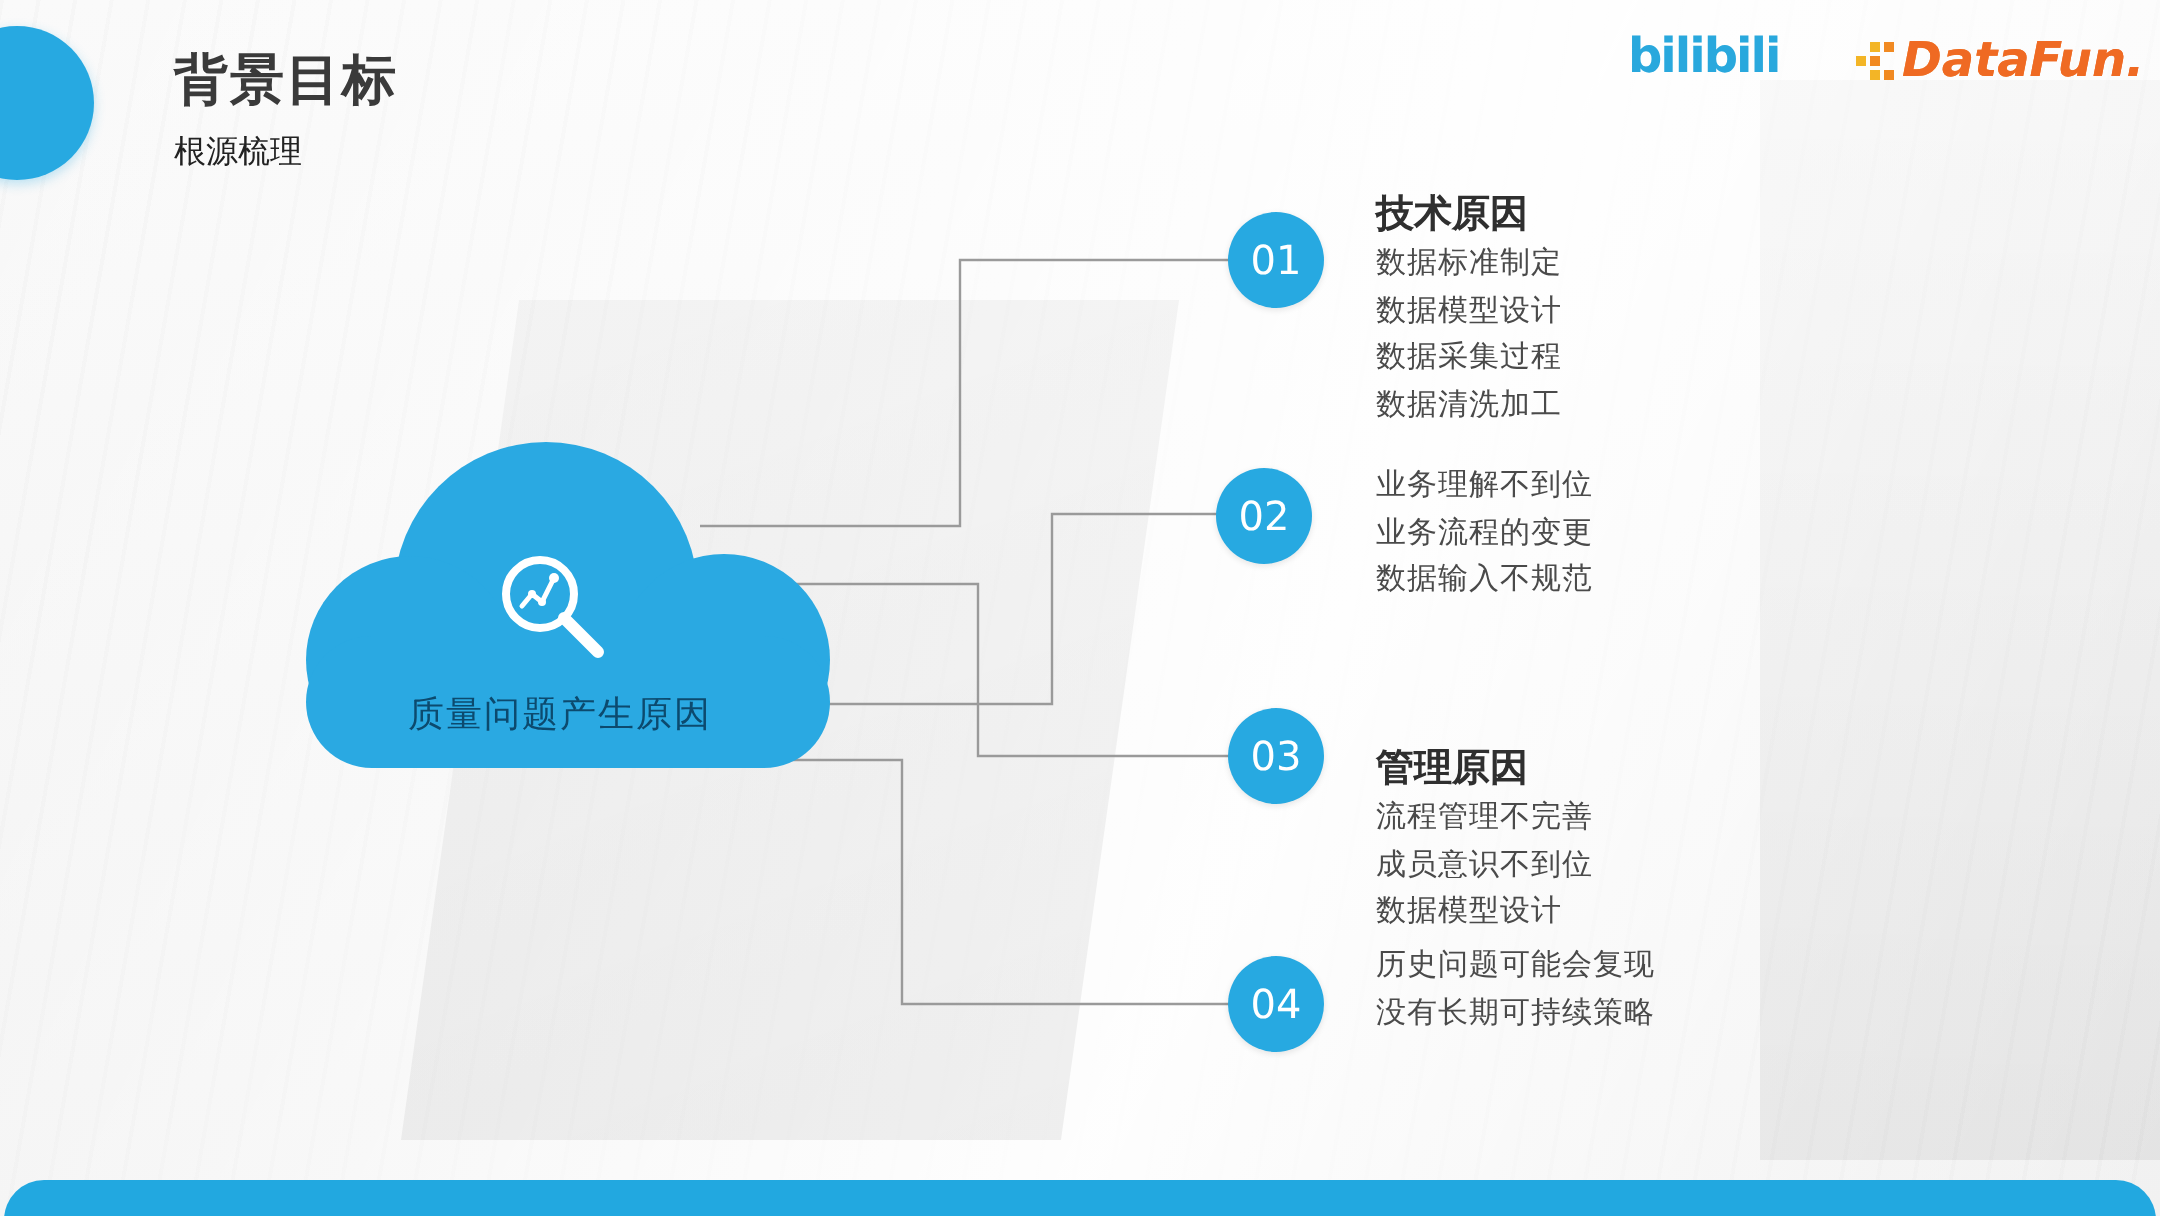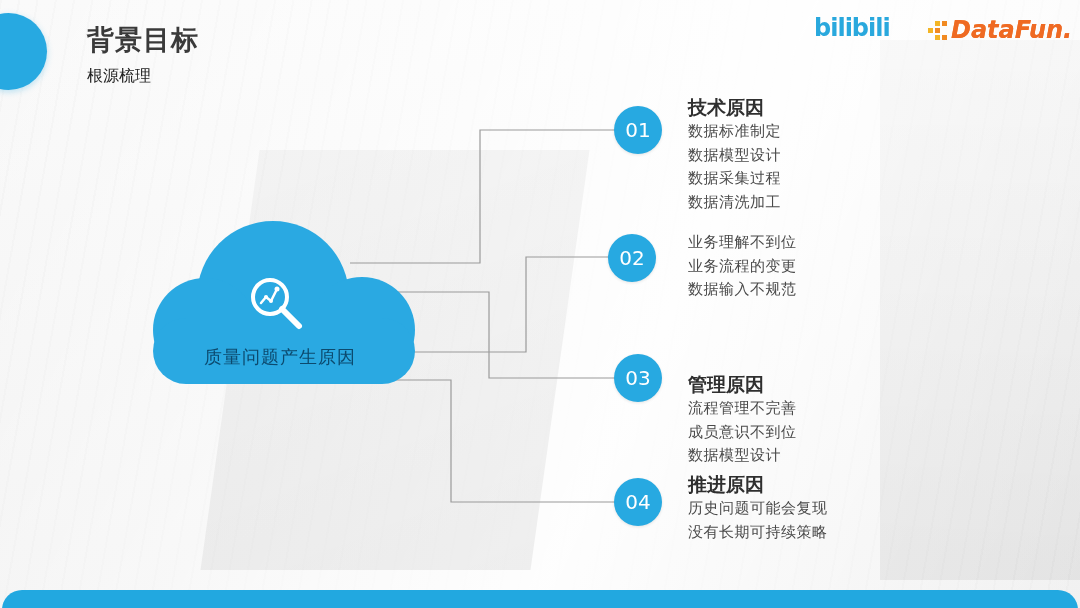--- a/index.html
+++ b/index.html
@@ -167,18 +167,17 @@
 </div>
 
 <div class="reason" style="top:347px;margin-top:24px;">
   <div class="rtitle">管理原因</div>
   <div class="ritem">流程管理不完善</div>
   <div class="ritem">成员意识不到位</div>
   <div class="ritem">数据模型设计</div>
 </div>
 
 <div class="reason" style="top:471px;">
-  <div class="rtitle">推进原因</div>
   <div class="ritem">历史问题可能会复现</div>
   <div class="ritem">没有长期可持续策略</div>
 </div>
 
 <div class="bottom-bar"></div>
 
 </body></html>

